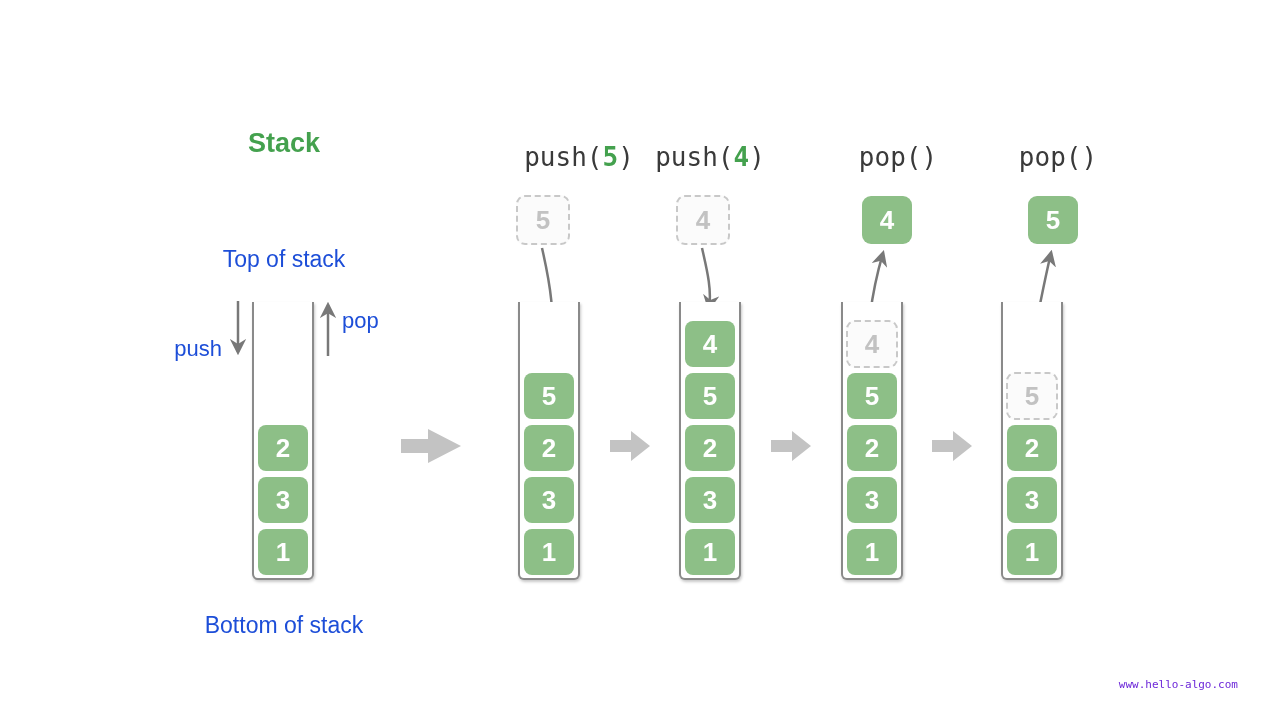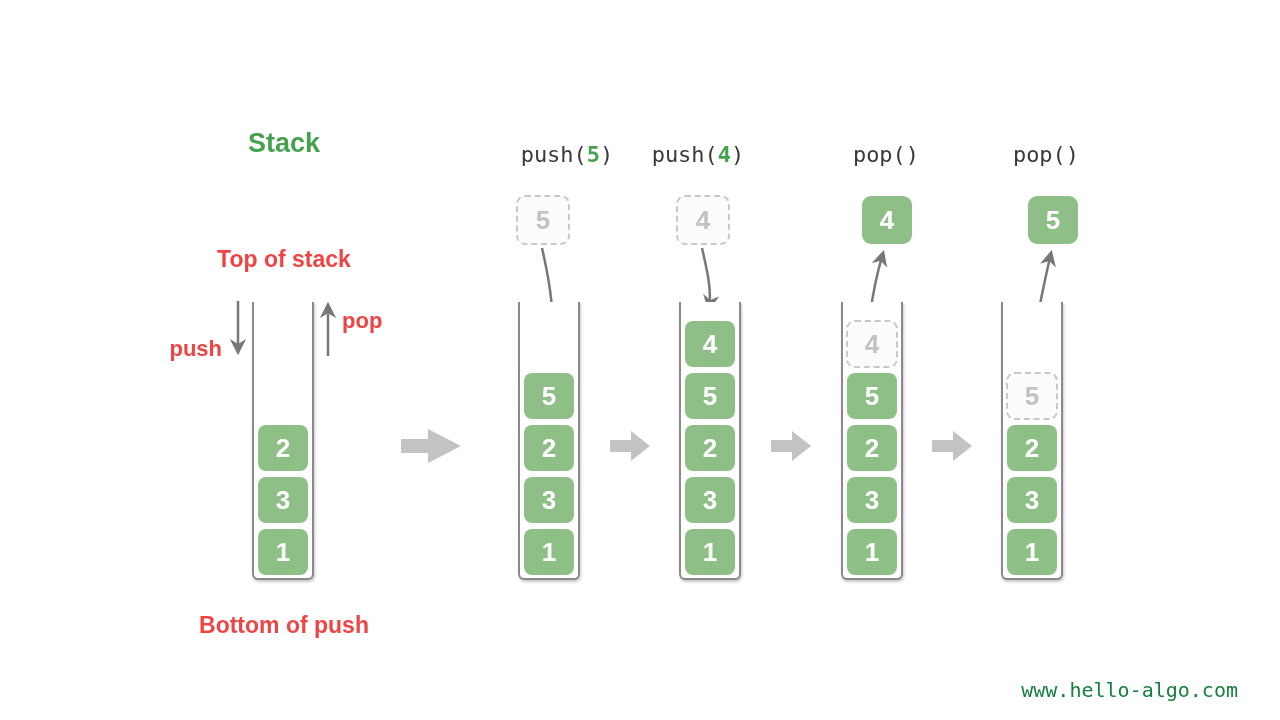--- a/index.html
+++ b/index.html
@@ -6,21 +6,21 @@
   .canvas{
     position:relative;width:1280px;height:720px;background:#ffffff;
     overflow:hidden;font-family:"Liberation Sans",sans-serif;
   }
   .overlay{position:absolute;left:0;top:0;width:1280px;height:720px;pointer-events:none;}
   .title{
     position:absolute;top:108px;left:284px;transform:translateX(-50%);
     font-size:27px;font-weight:bold;color:#44a14e;white-space:nowrap;margin-top:20px;
   }
   .lbl{
-    position:absolute;font-weight:bold;color:#ef4444;white-space:nowrap;
+    position:absolute;font-weight:normal;color:#1d4ed8;white-space:nowrap;
   }
   .lbl.big{font-size:23px;transform:translateX(-50%);}
   .lbl.side{font-size:22px;}
   .stackbox{
     position:absolute;top:302px;width:58px;height:276px;
     border-left:2px solid #8a8a8a;border-right:2px solid #8a8a8a;border-bottom:2px solid #8a8a8a;
     border-radius:0 0 6px 6px;
     box-shadow:1px 2px 3px rgba(0,0,0,0.22);
     background:#fff;
   }
@@ -35,27 +35,27 @@
     position:absolute;box-sizing:border-box;
     border:2px dashed #c8c8c8;background:#fbfbfb;border-radius:9px;
     color:#c2c2c2;font-size:26px;font-weight:bold;
     display:flex;align-items:center;justify-content:center;
   }
   .ghost.incoming{width:54px;height:50px;top:195px;}
   .ghost.inrow{width:52px;height:48px;}
   .op{
     position:absolute;top:142px;transform:translateX(-50%);
     font-family:"DejaVu Sans Mono","Liberation Mono",monospace;
-    font-size:22px;color:#3a3a3a;white-space:nowrap;
+    font-size:26px;color:#3a3a3a;white-space:nowrap;margin-left:12px;
   }
   .op .g{color:#44a14e;font-weight:bold;}
   .watermark{
     position:absolute;right:42px;top:678px;
     font-family:"DejaVu Sans Mono","Liberation Mono",monospace;
-    font-size:20px;color:#15803d;white-space:nowrap;
+    font-size:11px;color:#6d28d9;white-space:nowrap;
   }
 </style>
 </head>
 <body>
 
 <div class="canvas">
 
   <svg class="overlay" viewBox="0 0 1280 720">
     <defs>
       <marker id="ah" viewBox="0 0 10 10" refX="8" refY="5" markerWidth="6.5" markerHeight="6.5" orient="auto">
@@ -72,21 +72,21 @@
     <path d="M1029,362 C1036,324 1043,287 1051,253" fill="none" stroke="#787878" stroke-width="2.5" marker-end="url(#ah)"></path>
 
     <polygon fill="#c3c3c3" points="401,439 428,439 428,429 461,446 428,463 428,453 401,453"></polygon>
     <polygon fill="#c3c3c3" points="610,440 631,440 631,431 650,446 631,461 631,452 610,452"></polygon>
     <polygon fill="#c3c3c3" points="771,440 792,440 792,431 811,446 792,461 792,452 771,452"></polygon>
     <polygon fill="#c3c3c3" points="932,440 953,440 953,431 972,446 953,461 953,452 932,452"></polygon>
   </svg>
 
   <div class="title">Stack</div>
   <div class="lbl big" style="left:284px;top:246px;">Top of stack</div>
-  <div class="lbl big" style="left:284px;top:612px;">Bottom of push</div>
+  <div class="lbl big" style="left:284px;top:612px;">Bottom of stack</div>
   <div class="lbl side" style="left:150px;top:320px;width:72px;text-align:right;margin-top:16px;">push</div>
   <div class="lbl side" style="left:342px;top:308px;">pop</div>
 
   <div class="op" style="left:567px;"><span>push(</span><span class="g">5</span><span>)</span></div>
   <div class="op" style="left:698px;"><span>push(</span><span class="g">4</span><span>)</span></div>
   <div class="op" style="left:886px;"><span>pop()</span><span class="g"></span><span></span></div>
   <div class="op" style="left:1046px;"><span>pop()</span><span class="g"></span><span></span></div>
 
   <div class="stackbox" style="left:252px;"></div>
   <div class="stackbox" style="left:518px;"></div>

